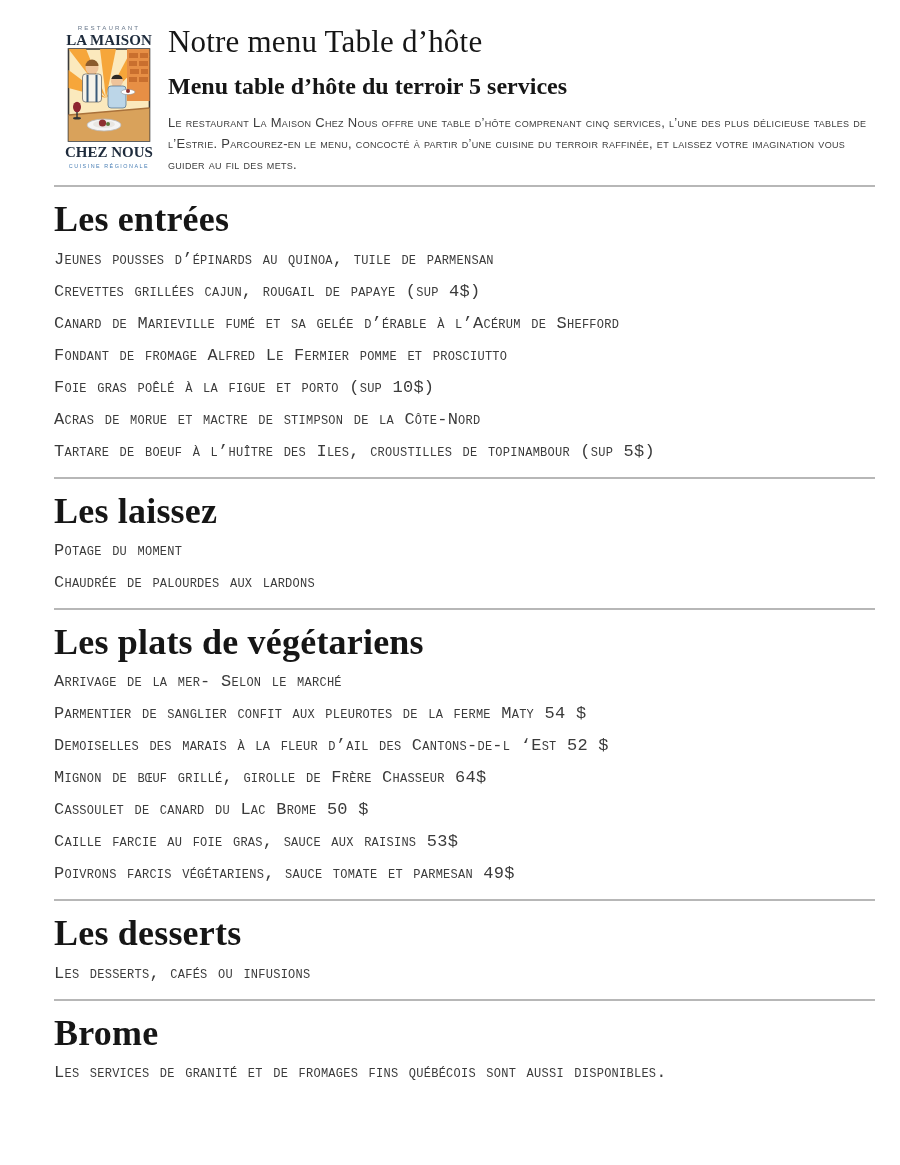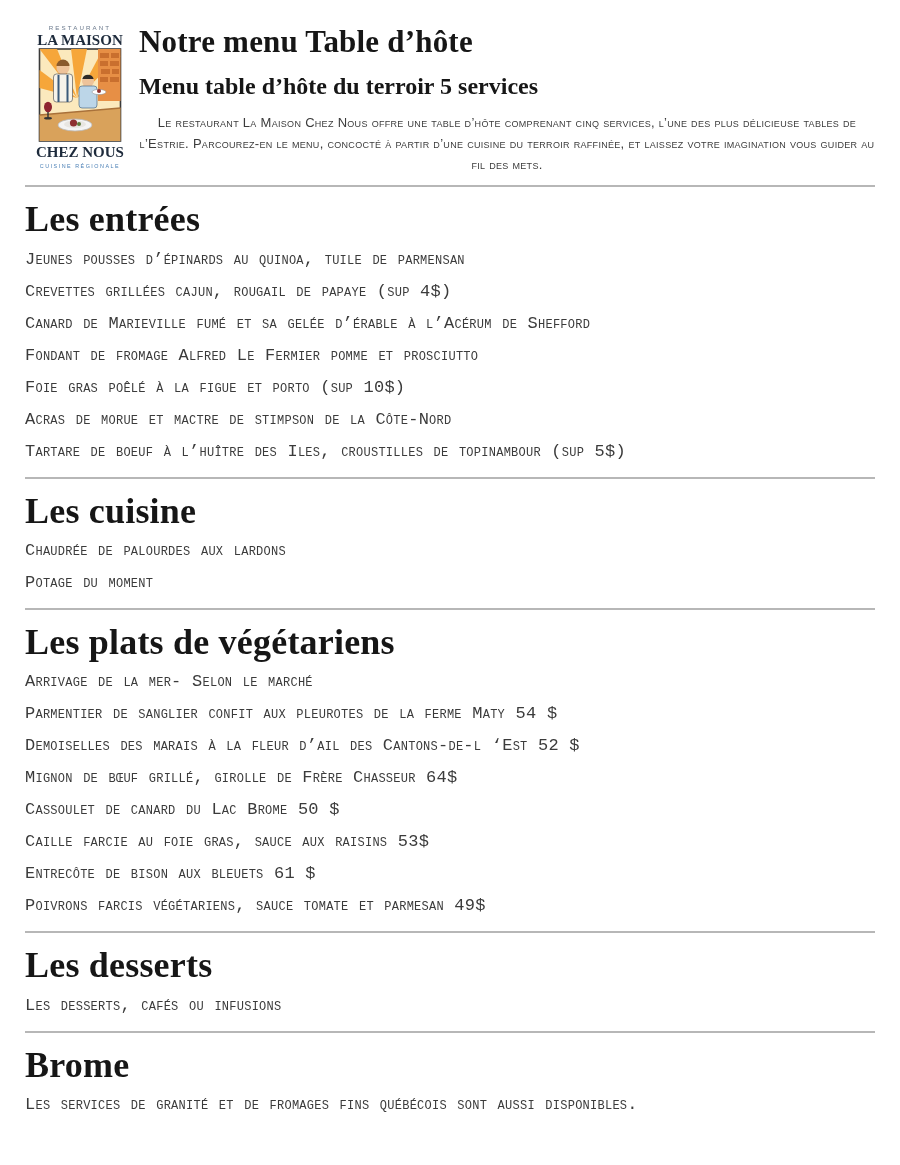--- a/index.html
+++ b/index.html
@@ -12,43 +12,43 @@
     --logo-gray:#6b7a8d;
   }
   *{box-sizing:border-box;}
   html,body{margin:0;padding:0;}
   body{
     width:900px;height:1165px;overflow:hidden;
     background:var(--background);
     font-family:"Liberation Serif", serif;
     color:var(--heading-text);
   }
-  .page{padding:0 25px;}
+  .page{padding:0 25px;margin-left:29px;}
   
   .header{display:flex;align-items:flex-start;padding-top:20px;min-height:172px;}
   .logo{width:90px;flex:0 0 90px;margin-left:10px;}
   .logo svg{display:block;width:90px;height:152px;}
   .logo-word{font-family:"Liberation Serif", serif;font-weight:bold;fill:var(--logo-navy);font-size:15px;}
   .logo-small{font-family:"Liberation Sans", sans-serif;font-size:6.2px;letter-spacing:2.1px;fill:var(--logo-gray);}
   .logo-tagline{font-family:"Liberation Sans", sans-serif;font-size:5.4px;letter-spacing:1.5px;fill:var(--logo-blue);}
   .header-text{padding-left:14px;flex:1;}
   .page-title{
-    font-size:31px;font-weight:bold;line-height:1.15;
+    font-size:31px;font-weight:normal;line-height:1.15;
     margin:4px 0 0;color:var(--heading-text);letter-spacing:.2px;
   }
   .page-subtitle{
     font-size:24px;font-weight:bold;line-height:1.15;
     margin:13px 0 0;color:var(--heading-text);
   }
   .page-description{
     font-family:"Liberation Sans", sans-serif;
     font-variant:small-caps;
     font-size:13px;line-height:21px;letter-spacing:.3px;
     color:var(--body-text);
-    margin:12px 0 0;max-width:755px;text-align:center;
+    margin:12px 0 0;max-width:755px;
   }
   
   .section-rule{border:none;height:2px;background:var(--rule);margin:10px 0 0;}
   .section-heading{
     font-size:36px;font-weight:bold;line-height:1.15;
     margin:12px 0 12px;color:var(--heading-text);letter-spacing:.2px;
   }
   .menu-item{
     font-family:Liberation Mono, monospace;
     font-variant:small-caps;
@@ -135,38 +135,37 @@
           <p class="menu-item">Canard de Marieville fumé et sa gelée d’érable à l’Acérum de Shefford</p>
           <p class="menu-item">Fondant de fromage Alfred Le Fermier pomme et prosciutto</p>
           <p class="menu-item">Foie gras poêlé à la figue et porto (sup 10$)</p>
           <p class="menu-item">Acras de morue et mactre de stimpson de la Côte-Nord</p>
           <p class="menu-item">Tartare de boeuf à l’huître des Iles, croustilles de topinambour (sup 5$)</p>
         </div>
   </section>
 
   <section>
     <hr class="section-rule">
-    <h2 class="section-heading">Les cuisine</h2>
+    <h2 class="section-heading">Les laissez</h2>
     <div class="section-items">
+          <p class="menu-item">Potage du moment</p>
           <p class="menu-item">Chaudrée de palourdes aux lardons</p>
-          <p class="menu-item">Potage du moment</p>
         </div>
   </section>
 
   <section>
     <hr class="section-rule">
     <h2 class="section-heading">Les plats de végétariens</h2>
     <div class="section-items">
           <p class="menu-item">Arrivage de la mer- Selon le marché</p>
           <p class="menu-item">Parmentier de sanglier confit aux pleurotes de la ferme Maty 54 $</p>
           <p class="menu-item">Demoiselles des marais à la fleur d’ail des Cantons-de-l ‘Est 52 $</p>
           <p class="menu-item">Mignon de bœuf grillé, girolle de Frère Chasseur 64$</p>
           <p class="menu-item">Cassoulet de canard du Lac Brome 50 $</p>
           <p class="menu-item">Caille farcie au foie gras, sauce aux raisins 53$</p>
-          <p class="menu-item">Entrecôte de bison aux bleuets 61 $</p>
           <p class="menu-item">Poivrons farcis végétariens, sauce tomate et parmesan 49$</p>
         </div>
   </section>
 
   <section>
     <hr class="section-rule">
     <h2 class="section-heading">Les desserts</h2>
     <div class="section-items">
           <p class="menu-item">Les desserts, cafés ou infusions</p>
         </div>

